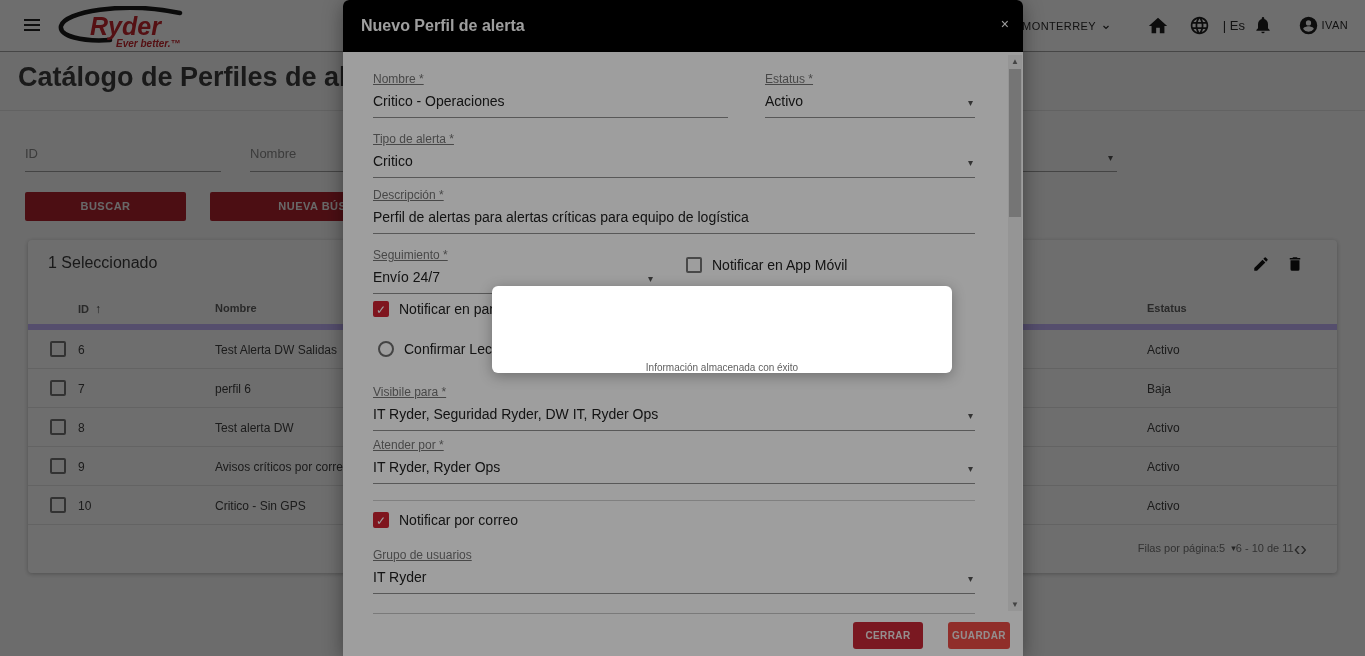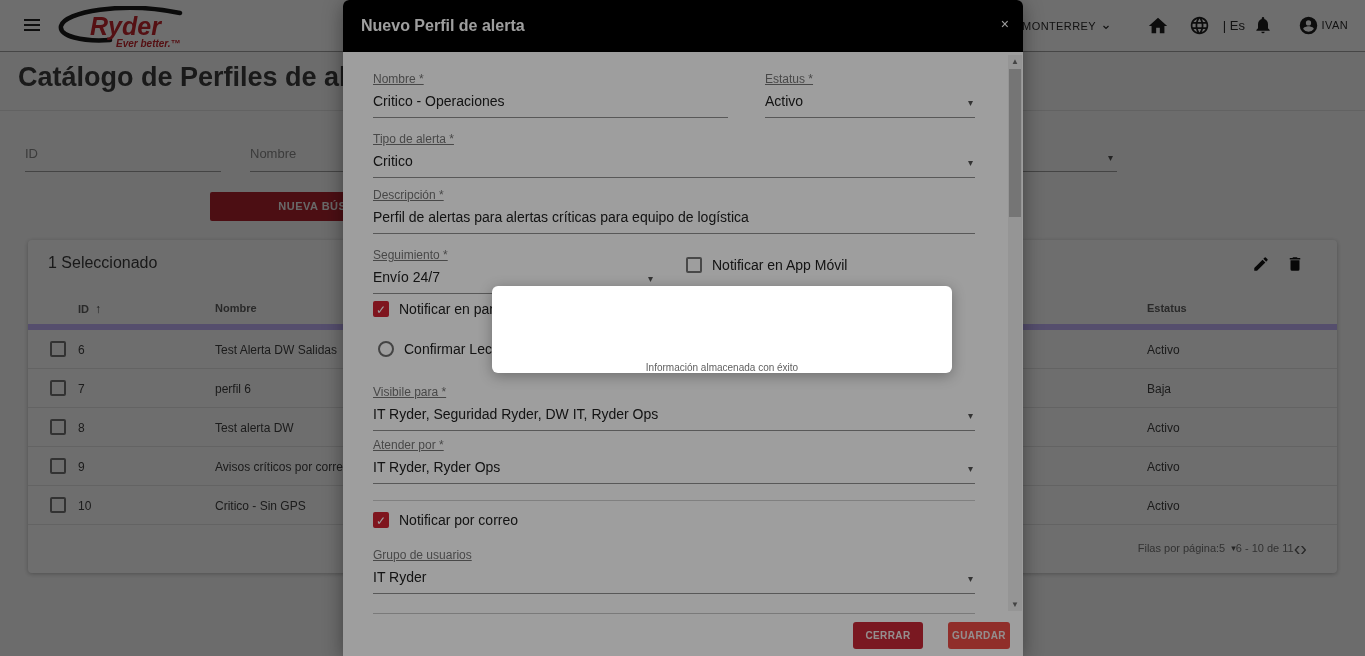--- a/index.html
+++ b/index.html
@@ -167,20 +167,21 @@
   <div class="filter-input fi-id">
     <span>ID</span>
   </div>
   <div class="filter-input fi-nombre">
     <span>Nombre</span>
   </div>
   <div class="filter-input fi-status">
     <span class="caret">▾</span>
   </div>
 
+  <button class="pg-btn btn-buscar">BUSCAR</button>
   <button class="pg-btn btn-nueva">NUEVA BÚSQUEDA</button>
 
   <div class="card">
     <div class="card-head">
       <span class="sel-count">1 Seleccionado</span>
       <span class="card-act act-edit">
         <svg width="18" height="18" viewBox="0 0 24 24">
             <path fill="#141414" d="M3 17.25V21h3.75L17.8 9.94l-3.75-3.75L3 17.25zM20.7 7.04a1 1 0 0 0 0-1.41l-2.34-2.34a1 1 0 0 0-1.41 0l-1.83 1.83 3.75 3.75 1.83-1.83z"></path>
           </svg>
       </span>

